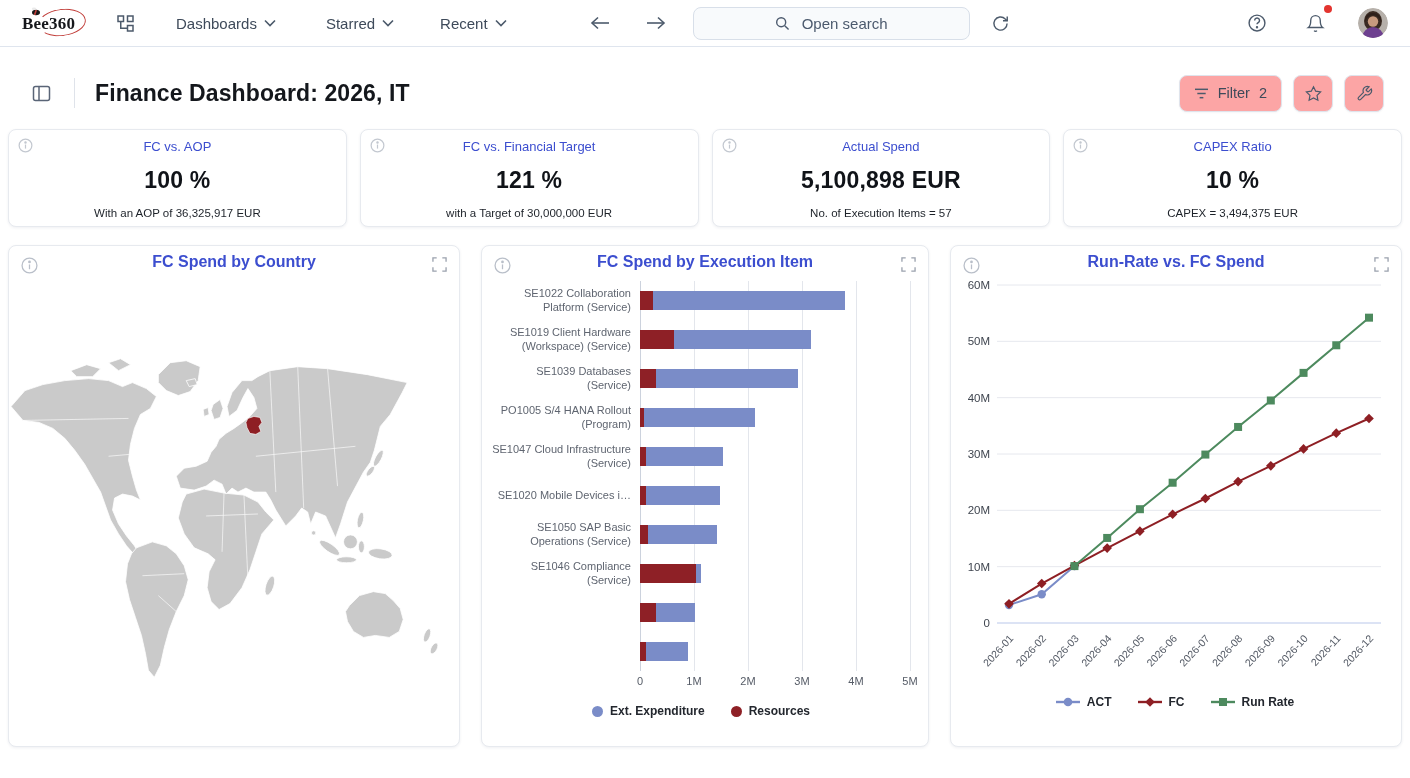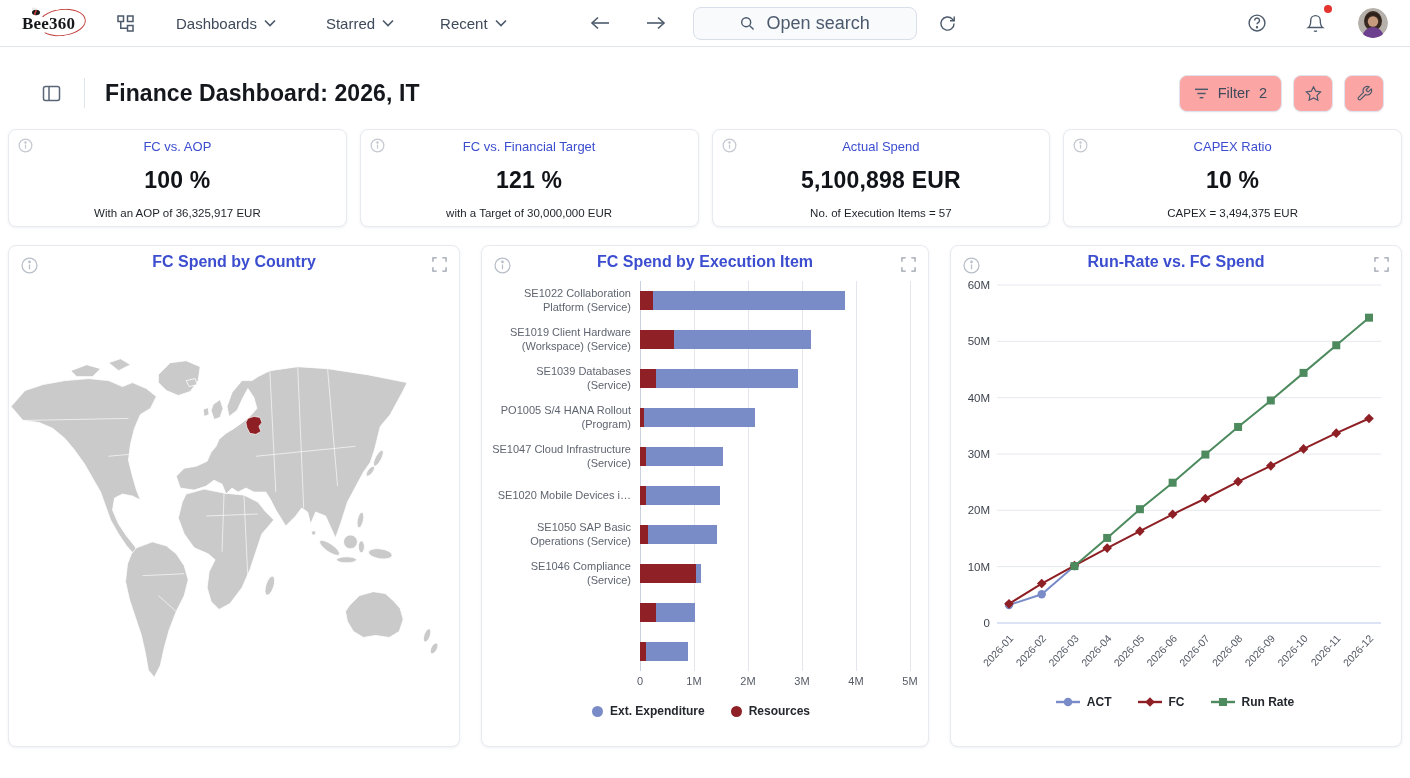--- a/index.html
+++ b/index.html
@@ -6,28 +6,28 @@
   html,body { width:1410px; height:778px; background:#fff; font-family:"Liberation Sans",sans-serif; color:#1c2026; overflow:hidden; }
 
   
   .navbar { height:47px; display:flex; align-items:center; padding:0 22px; border-bottom:1px solid #dfe5ee; background:#fff; }
   .logo { position:relative; width:64px; height:30px; margin-right:24px; cursor:pointer; }
   .logo-text { font-family:"Liberation Serif",serif; font-weight:bold; font-size:17px; color:#16181c; letter-spacing:.2px; position:absolute; top:6px; left:0; }
   .logo-ellipse { position:absolute; left:16px; top:1px; width:48px; height:27px; border:1.4px solid #c2403c; border-radius:50%; transform:rotate(-7deg); border-left-color:transparent; }
   .nav-icon-btn { width:30px; height:30px; display:flex; align-items:center; justify-content:center; cursor:pointer; border-radius:6px; }
   .nav-menu { display:flex; align-items:center; gap:7px; margin-left:32px; font-size:15px; color:#3e4a5a; cursor:pointer; }
   .nav-arrows { display:flex; align-items:center; gap:26px; margin-left:78px; }
-  .search-box { margin-left:22px; width:224px; height:33px; border:1px solid #d8dfe9; background:#f8fafc; border-radius:8px; display:flex; align-items:center; justify-content:center; gap:12px; color:#4c5a6e; font-size:18px; cursor:text; }
+  .search-box { margin-left:22px; width:277px; height:33px; border:1px solid #d8dfe9; background:#f8fafc; border-radius:8px; display:flex; align-items:center; justify-content:center; gap:12px; color:#4c5a6e; font-size:15px; cursor:text; }
   .nav-right { margin-left:auto; display:flex; align-items:center; gap:28px; }
   .bell-wrap { position:relative; }
   .bell-dot { position:absolute; top:-3px; right:-2px; width:8px; height:8px; border-radius:50%; background:#e3342f; }
   .avatar { width:30px; height:30px; border-radius:50%; overflow:hidden; cursor:pointer; }
 
   
-  .page-header { display:flex; align-items:center; padding:26px 26px 0 36px; height:66px; }
+  .page-header { display:flex; align-items:center; padding:26px 26px 0 26px; height:66px; }
   .hdr-divider { width:1px; height:30px; background:#dfe3ea; margin:0 20px 0 18px; }
   .page-title { font-size:23px; font-weight:bold; color:#14171c; letter-spacing:.1px; }
   .hdr-right { margin-left:auto; display:flex; align-items:center; gap:11px; }
   .btn { display:flex; align-items:center; gap:9px; border:1px solid #dfe4ec; border-radius:8px; background:#fca5a5; height:37px; padding:0 14px; font-size:14.5px; color:#3e4a5a; cursor:pointer; box-shadow:0 1px 2px rgba(20,40,80,.04); }
   .btn.icon-only { width:40px; justify-content:center; padding:0; }
 
   
   .kpi-row { display:flex; gap:13px; padding:0 8px; margin-top:16px; }
   .kpi-card { flex:1; height:98px; border:1px solid #e7eaef; border-radius:8px; box-shadow:0 1px 3px rgba(25,39,80,.07); position:relative; display:flex; flex-direction:column; align-items:center; justify-content:space-between; padding:9px 12px 7px; background:#fff; }
   .kpi-title { font-size:13px; color:#3c4ecf; }

